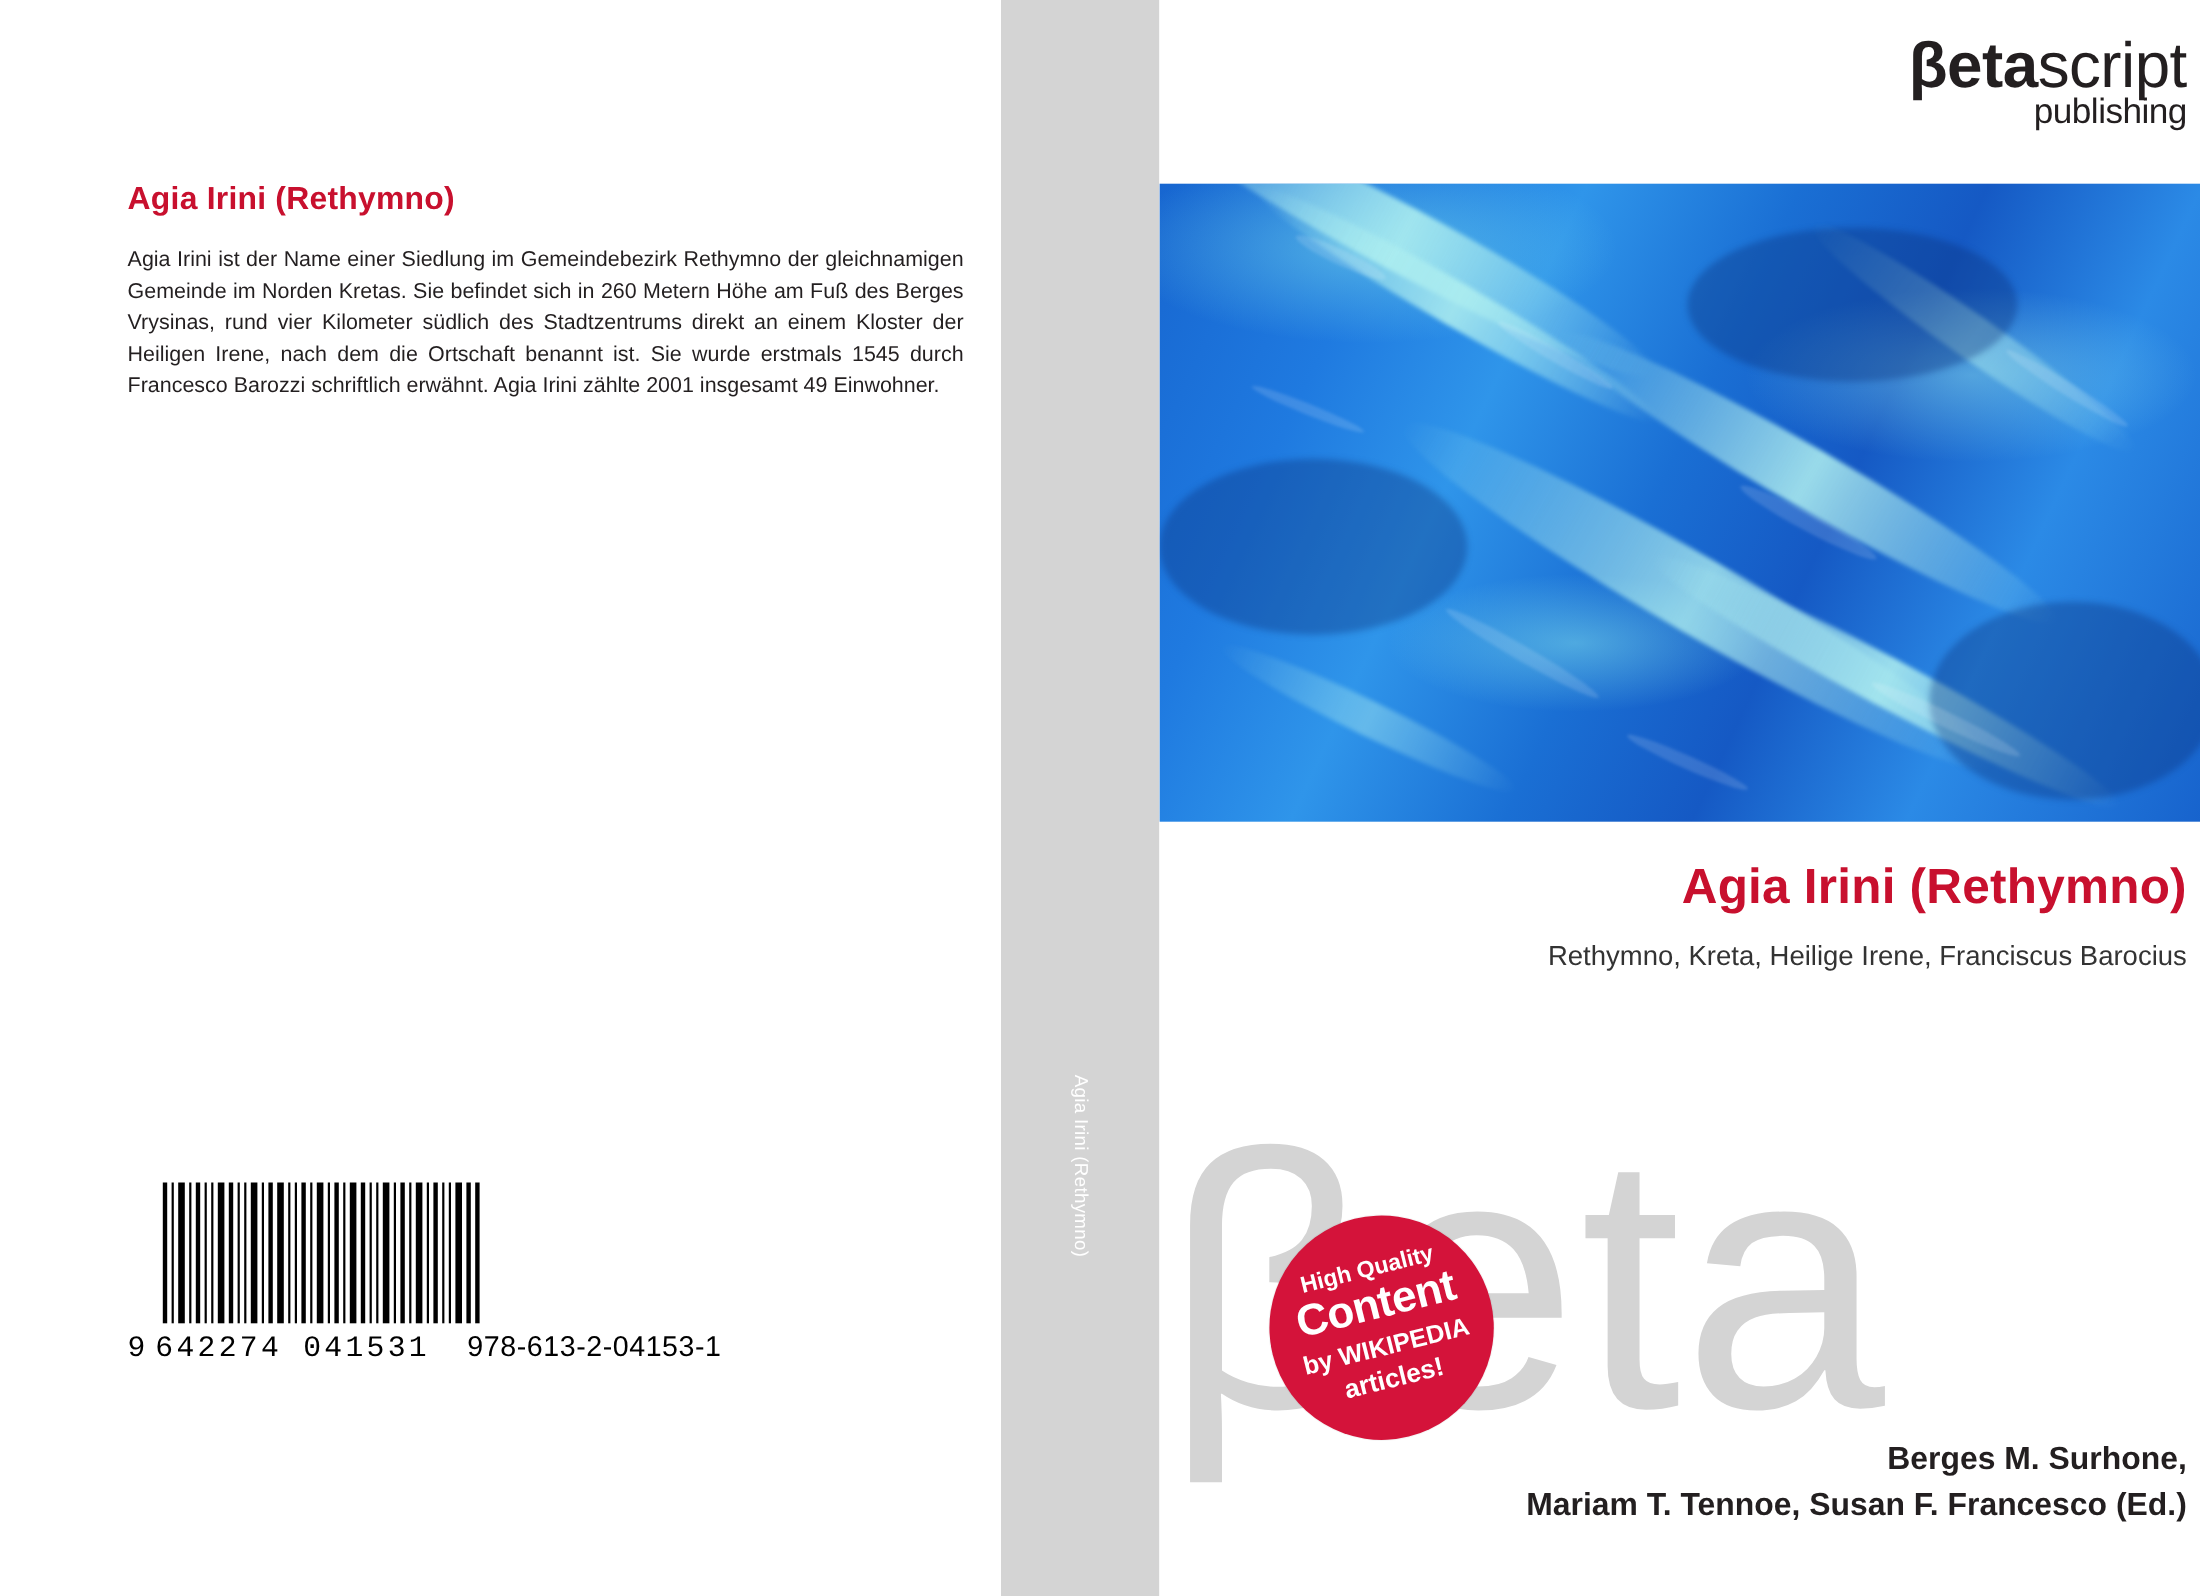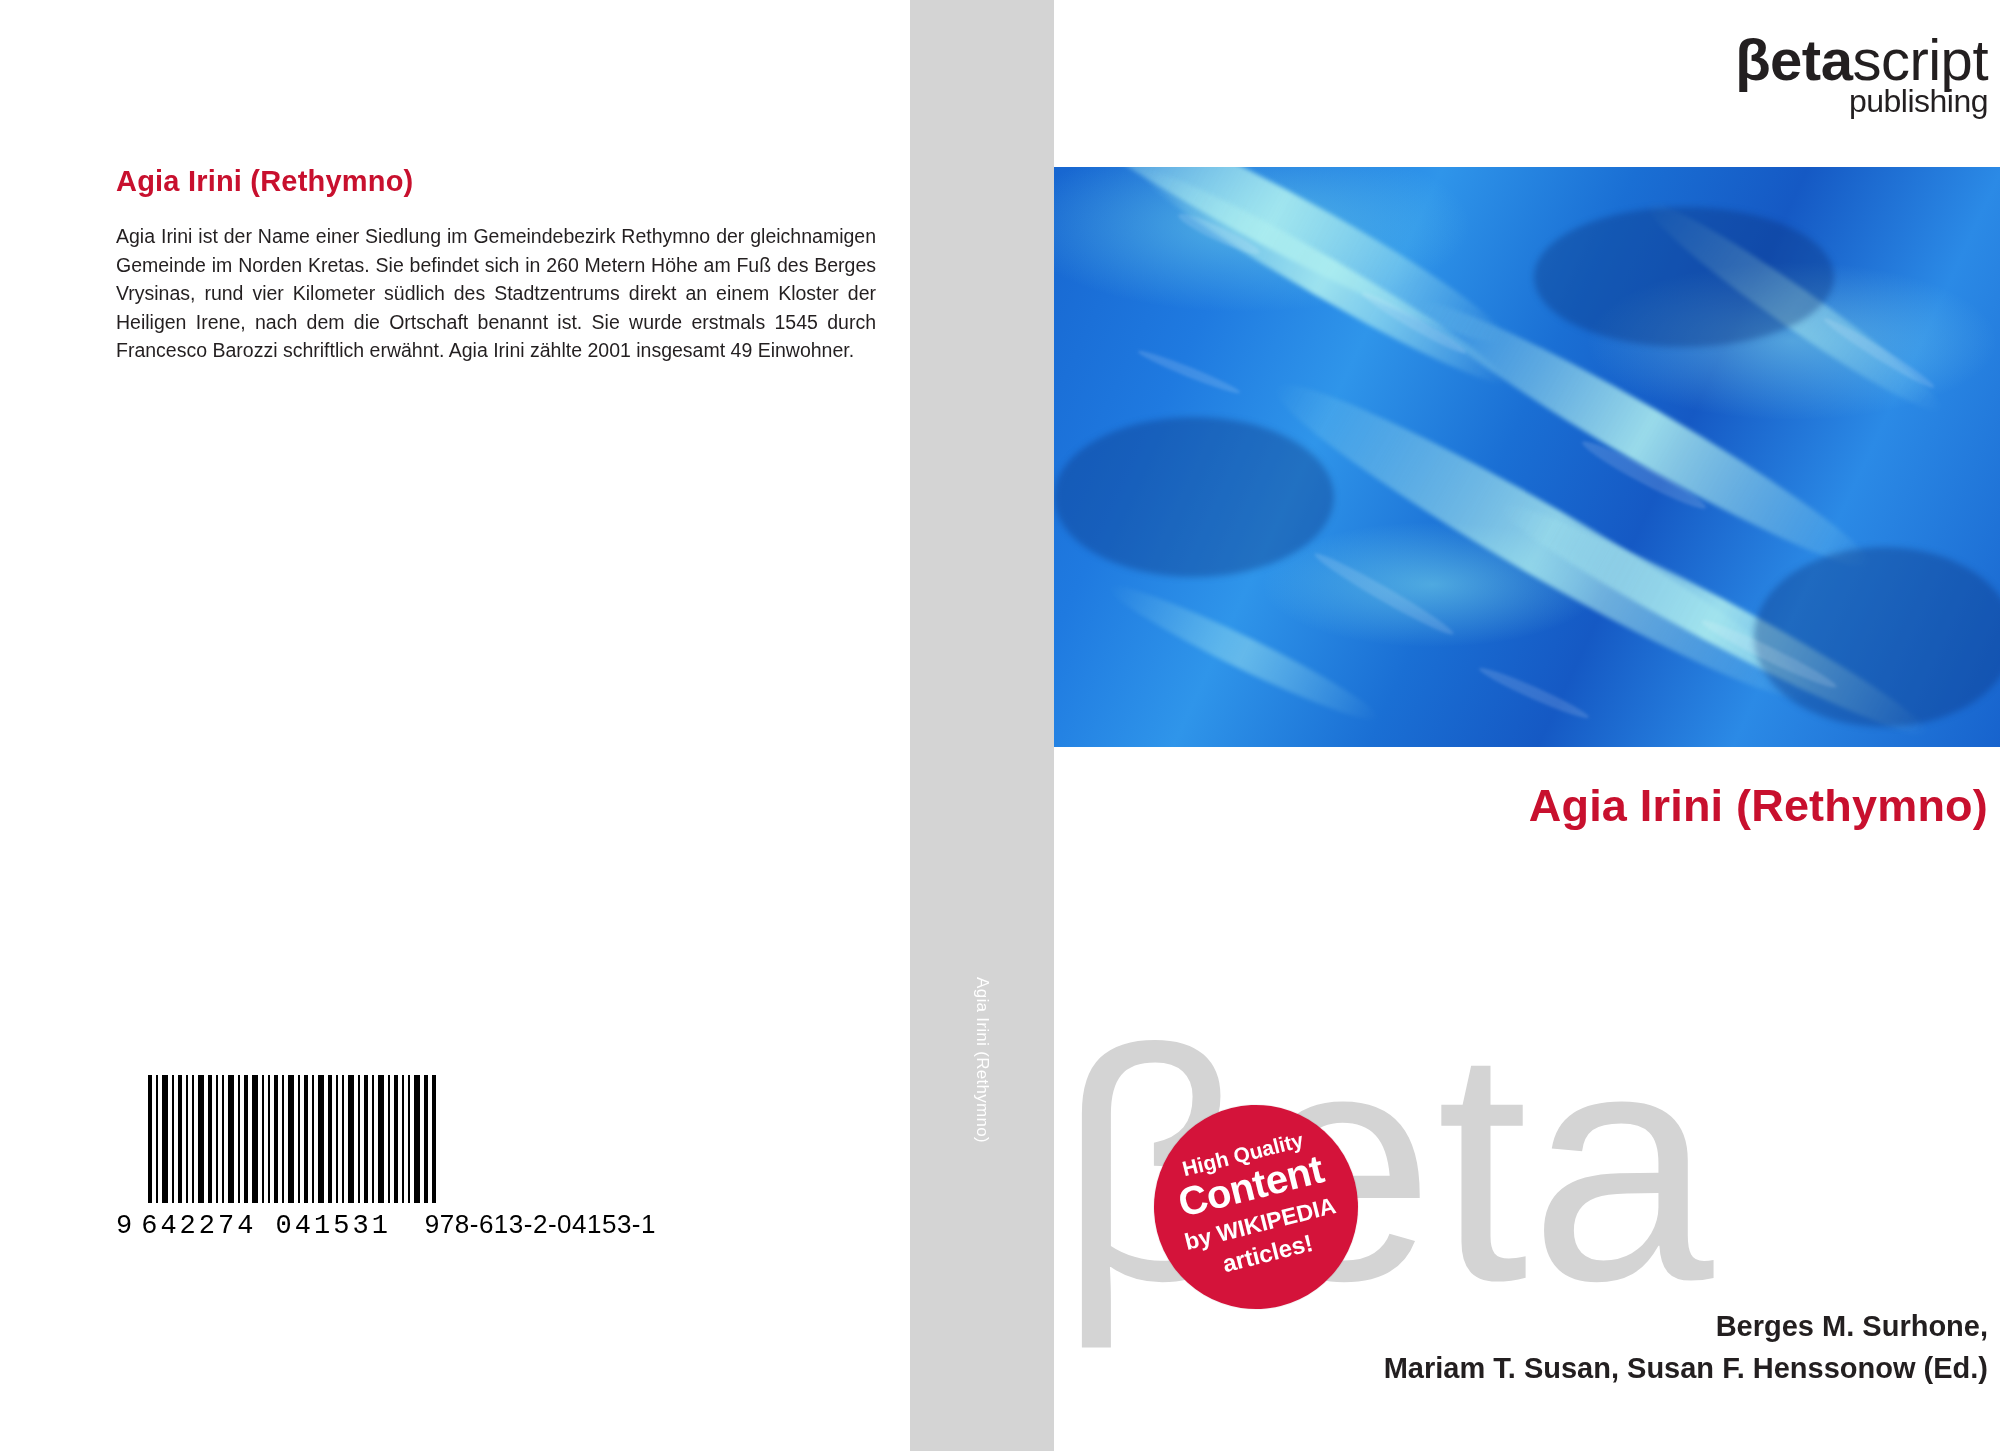--- a/index.html
+++ b/index.html
@@ -361,28 +361,29 @@
       <div class="ripple" style="left:520px;top:300px;width:140px;height:16px;transform:rotate(28deg);"></div>
       <div class="ripple" style="left:250px;top:420px;width:160px;height:14px;transform:rotate(30deg);"></div>
       <div class="ripple" style="left:640px;top:480px;width:150px;height:14px;transform:rotate(26deg);"></div>
       <div class="ripple" style="left:80px;top:200px;width:110px;height:10px;transform:rotate(22deg);"></div>
       <div class="ripple" style="left:760px;top:180px;width:130px;height:12px;transform:rotate(32deg);"></div>
       <div class="ripple" style="left:420px;top:520px;width:120px;height:12px;transform:rotate(24deg);"></div>
     </div>
 
     <div id="front-title">Agia Irini (Rethymno)</div>
 
+    <div id="front-subtitle">Rethymno, Kreta, Heilige Irene, Franciscus Barocius</div>
 
     <div id="watermark-beta">βeta</div>
 
     <div id="quality-sticker">
       <div class="s1">High Quality</div>
       <div class="s2">Content</div>
       <div class="s3">by WIKIPEDIA</div>
       <div class="s4">articles!</div>
     </div>
 
     <div id="authors">
       <div>Berges M. Surhone,</div>
-      <div>Mariam T. Susan, Susan F. Henssonow (Ed.)</div>
+      <div>Mariam T. Tennoe, Susan F. Francesco (Ed.)</div>
     </div>
   </div>
 </div>
 
 </body></html>

